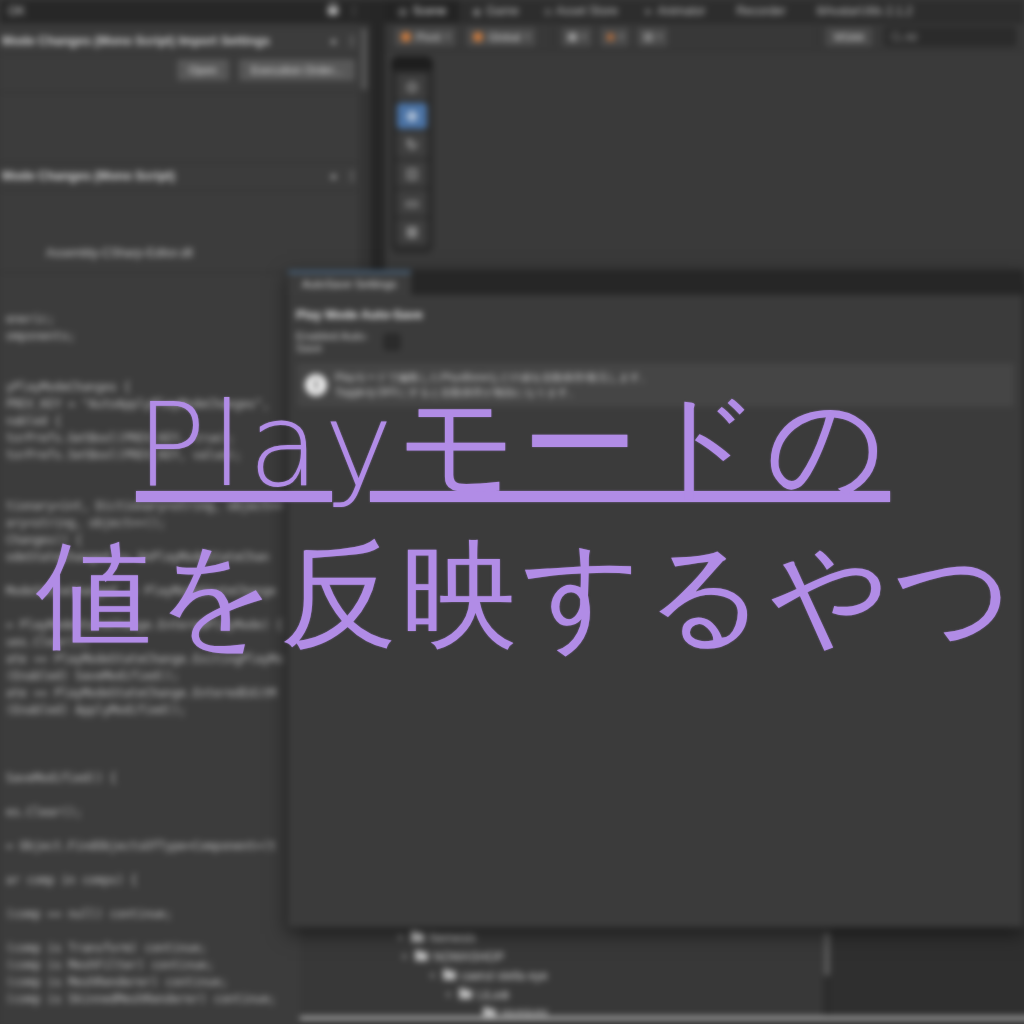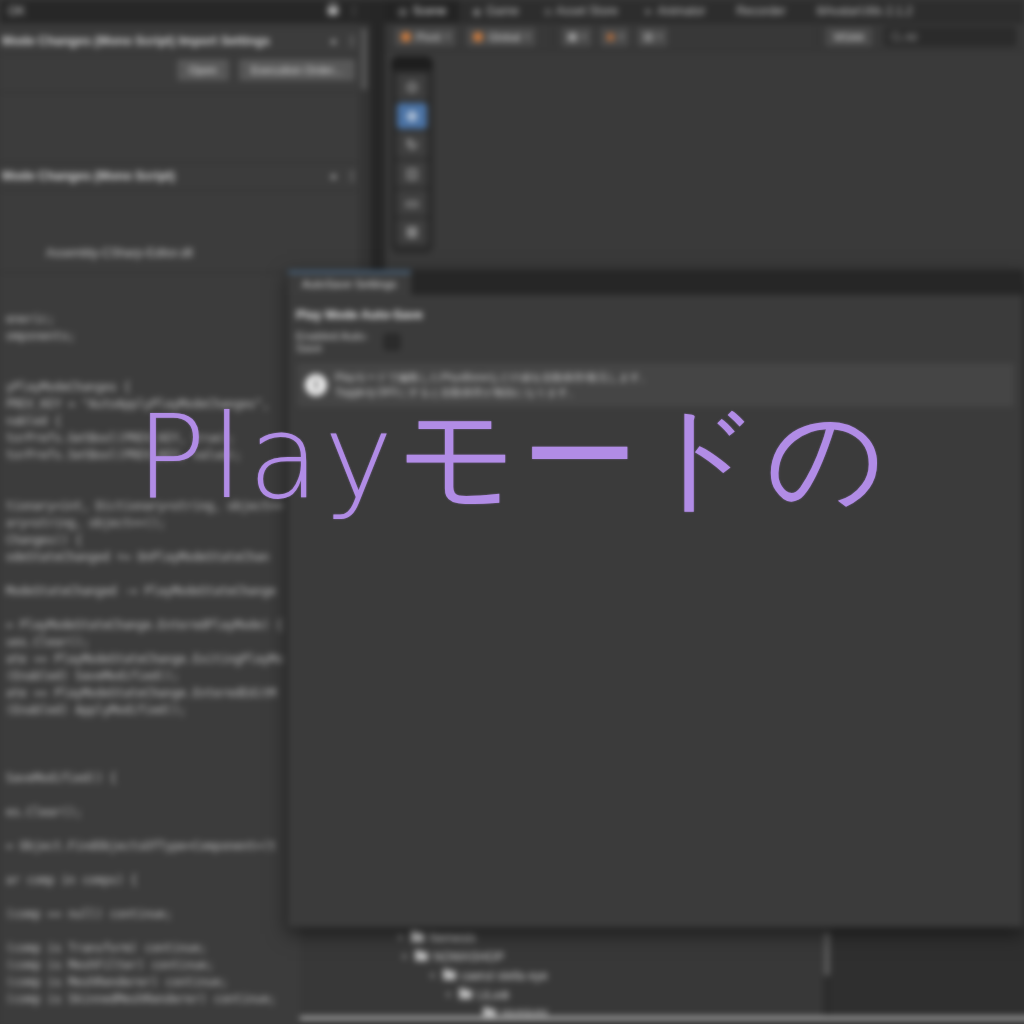--- a/index.html
+++ b/index.html
@@ -94,21 +94,21 @@
   .folder::before{content:"";position:absolute;left:0;top:-2.5px;width:6px;height:2.5px;background:#bfbfbf;border-radius:1px 1px 0 0;}
   .proj-scroll{position:absolute;left:823px;top:930px;width:8px;height:86px;background:#2c2c2c;}
   .proj-scroll .thumb{position:absolute;left:1px;top:2px;width:6px;height:44px;background:#5a5a5a;border-radius:3px;}
   .right-subpanel{position:absolute;left:831px;top:928px;right:-14px;height:96px;background:#2f2f2f;}
   .statusbar{position:absolute;left:300px;top:1016px;right:-14px;height:5px;background:#9c9c9c;}
   .below-strip{position:absolute;left:300px;top:1021px;right:-14px;height:5px;background:#262626;}
 
   
   .ptext{position:absolute;color:#b18ce6;font-family:"DejaVu Sans",sans-serif;font-weight:300;
       font-size:116px;letter-spacing:5px;white-space:nowrap;text-shadow:0 0 2px rgba(177,140,230,.55);}
-  .ptext.l1{left:136px;top:380px;}
+  .ptext.l1{left:136px;top:368px;text-decoration:underline;}
   .ptext.l2{left:36px;top:518px;}
 </style>
 </head>
 <body>
 
 <div class="stage">
   <div class="blur-wrap">
     <div class="editor">
 
       <div class="inspector">
@@ -370,13 +370,14 @@
               <span>ToggleをOFFにすると自動保存が無効になります。</span>
             </span>
           </div>
         </div>
       </div>
 
     </div>
   </div>
 
   <div class="ptext l1">Playモードの</div>
+  <div class="ptext l2">値を反映するやつ</div>
 </div>
 
 </body></html>

